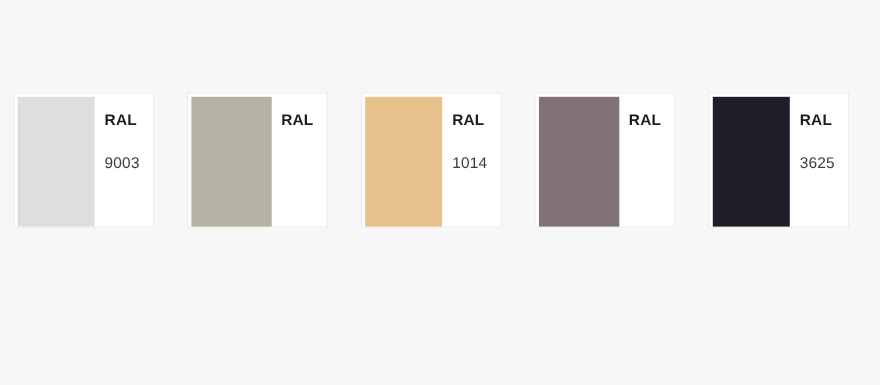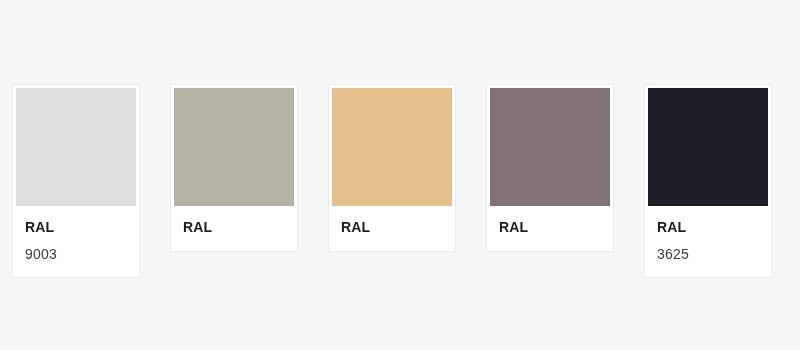--- a/index.html
+++ b/index.html
@@ -28,21 +28,20 @@
     align-items: flex-start;
   }
   .swatch-card {
     width: 128px;
     background: #ffffff;
     border: 1px solid #ececed;
     box-sizing: border-box;
     margin-right: 30px;
     padding: 3px 3px 0 3px;
     display: flex;
-    flex-direction: column;
   }
   .swatch-card:last-child {
     margin-right: 0;
   }
   .swatch-chip {
     width: 100%;
     height: 118px;
     display: block;
   }
   .swatch-info {
@@ -54,21 +53,21 @@
     font-weight: bold;
     color: #1d1d1d;
     letter-spacing: 0.2px;
     line-height: 1.25;
   }
   .swatch-code {
     font-size: 14px;
     font-weight: normal;
     color: #3b3b3b;
     line-height: 1.3;
-    margin-top: 8px;
+    margin-top: 20px;
     letter-spacing: 0.2px;
   }
 </style>
 </head>
 <body>
 
 <div id="palette-board" style="background: rgb(247, 247, 247);">
 
   <div id="swatch-row">
 
@@ -84,20 +83,21 @@
       <div class="swatch-chip" style="background-color: rgb(179, 178, 163);"></div>
       <div class="swatch-info">
         <div class="swatch-brand">RAL</div>
       </div>
     </div>
 
     <div class="swatch-card" style="background: rgb(255, 255, 255); border-color: rgb(236, 236, 237);">
       <div class="swatch-chip" style="background-color: rgb(230, 193, 140);"></div>
       <div class="swatch-info">
         <div class="swatch-brand">RAL</div>
+        <div class="swatch-code">1014</div>
       </div>
     </div>
 
     <div class="swatch-card" style="background: rgb(255, 255, 255); border-color: rgb(236, 236, 237);">
       <div class="swatch-chip" style="background-color: rgb(128, 114, 118);"></div>
       <div class="swatch-info">
         <div class="swatch-brand">RAL</div>
       </div>
     </div>
 

